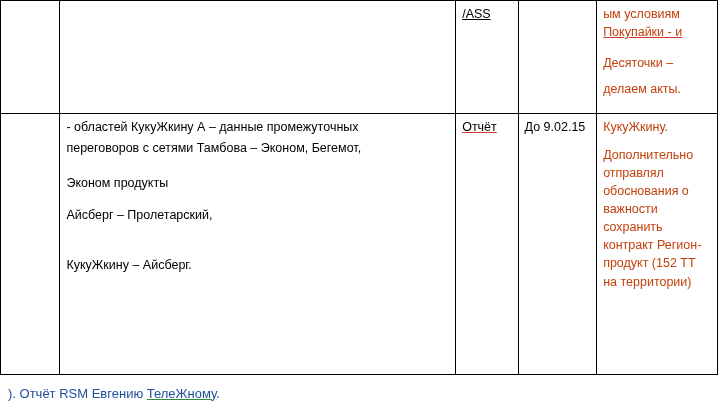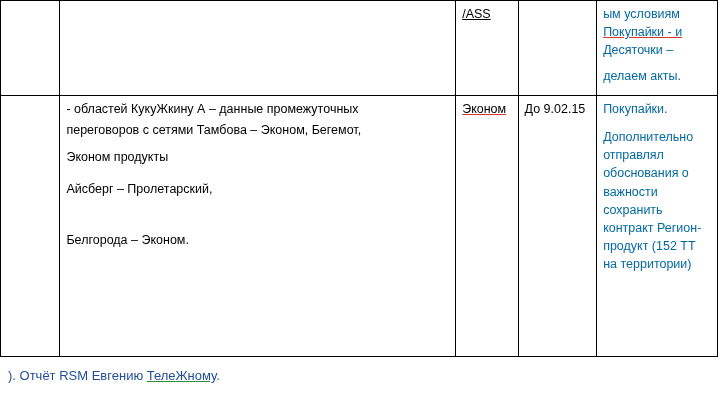--- a/index.html
+++ b/index.html
@@ -34,21 +34,21 @@
     line-height: 1.45;
     font-size: 12.5px;
   }
   
   .c-num { width: 59px; }
   .c-task { width: 393px; }
   .c-resp { width: 62px; }
   .c-date { width: 78px; }
   .c-status { width: 120px; }
 
-  .blue { color: #0369a1; }
+  .blue { color: #c2410c; }
   .u-red { text-decoration: underline; text-decoration-color: #d13b2e; }
   .u-green { text-decoration: underline; text-decoration-color: #2f8f3e; }
   .u-plain { text-decoration: underline; }
 
   .row1 td { height: 84px; }
   .row2 td { height: 250px; }
 
   .status-cell p { margin: 0 0 10px 0; }
   .status-cell p:last-child { margin-bottom: 12px; }
   .task-cell p { margin: 0 0 9px 0; }
@@ -82,43 +82,43 @@
     <tbody>
       <tr class="row1">
         <td></td>
         <td class="task-cell"></td>
         <td>
           <span class="u-plain">/ASS</span>
         </td>
         <td></td>
         <td class="status-cell blue">
           <p style="margin-bottom:0">ым условиям</p>
-          <p style="margin-bottom:0">
+          <p style="margin-bottom:13px">
             <span class="u-red">Покупайки - и</span>
           </p>
           <p style="margin-bottom:8px">Десяточки –</p>
-          <p style="margin-bottom:0">делаем акты.</p>
+          <p style="margin-bottom:8px">делаем акты.</p>
         </td>
       </tr>
 
       <tr class="row2">
         <td></td>
         <td class="c-task task-cell">
           <p style="margin-bottom:3px">- областей КукуЖкину А – данные промежуточных</p>
-          <p style="margin-bottom:9px">переговоров с сетями Тамбова – Эконом, Бегемот,</p>
+          <p style="margin-bottom:17px">переговоров с сетями Тамбова – Эконом, Бегемот,</p>
           <p style="margin-bottom:14px">Эконом продукты</p>
           <p style="margin-bottom:32px">Айсберг – Пролетарский,</p>
-          <p> Белгорода – Эконом.</p>
+          <p> КукуЖкину – Айсберг.</p>
         </td>
         <td>
-          <span class="u-red">Эконом</span>
+          <span class="u-red">Отчёт</span>
         </td>
         <td>До 9.02.15</td>
         <td class="status-cell blue">
-          <p>Покупайки.</p>
+          <p>КукуЖкину.</p>
           <p>Дополнительно отправлял обоснования о важности сохранить контракт Регион-продукт (152 ТТ на территории)</p>
         </td>
       </tr>
     </tbody>
   </table>
 
   <div class="footer">
     <div>
       <span>).  Отчёт RSM Евгению </span><span class="u-green">ТелеЖному</span><span>.</span>
     </div>

